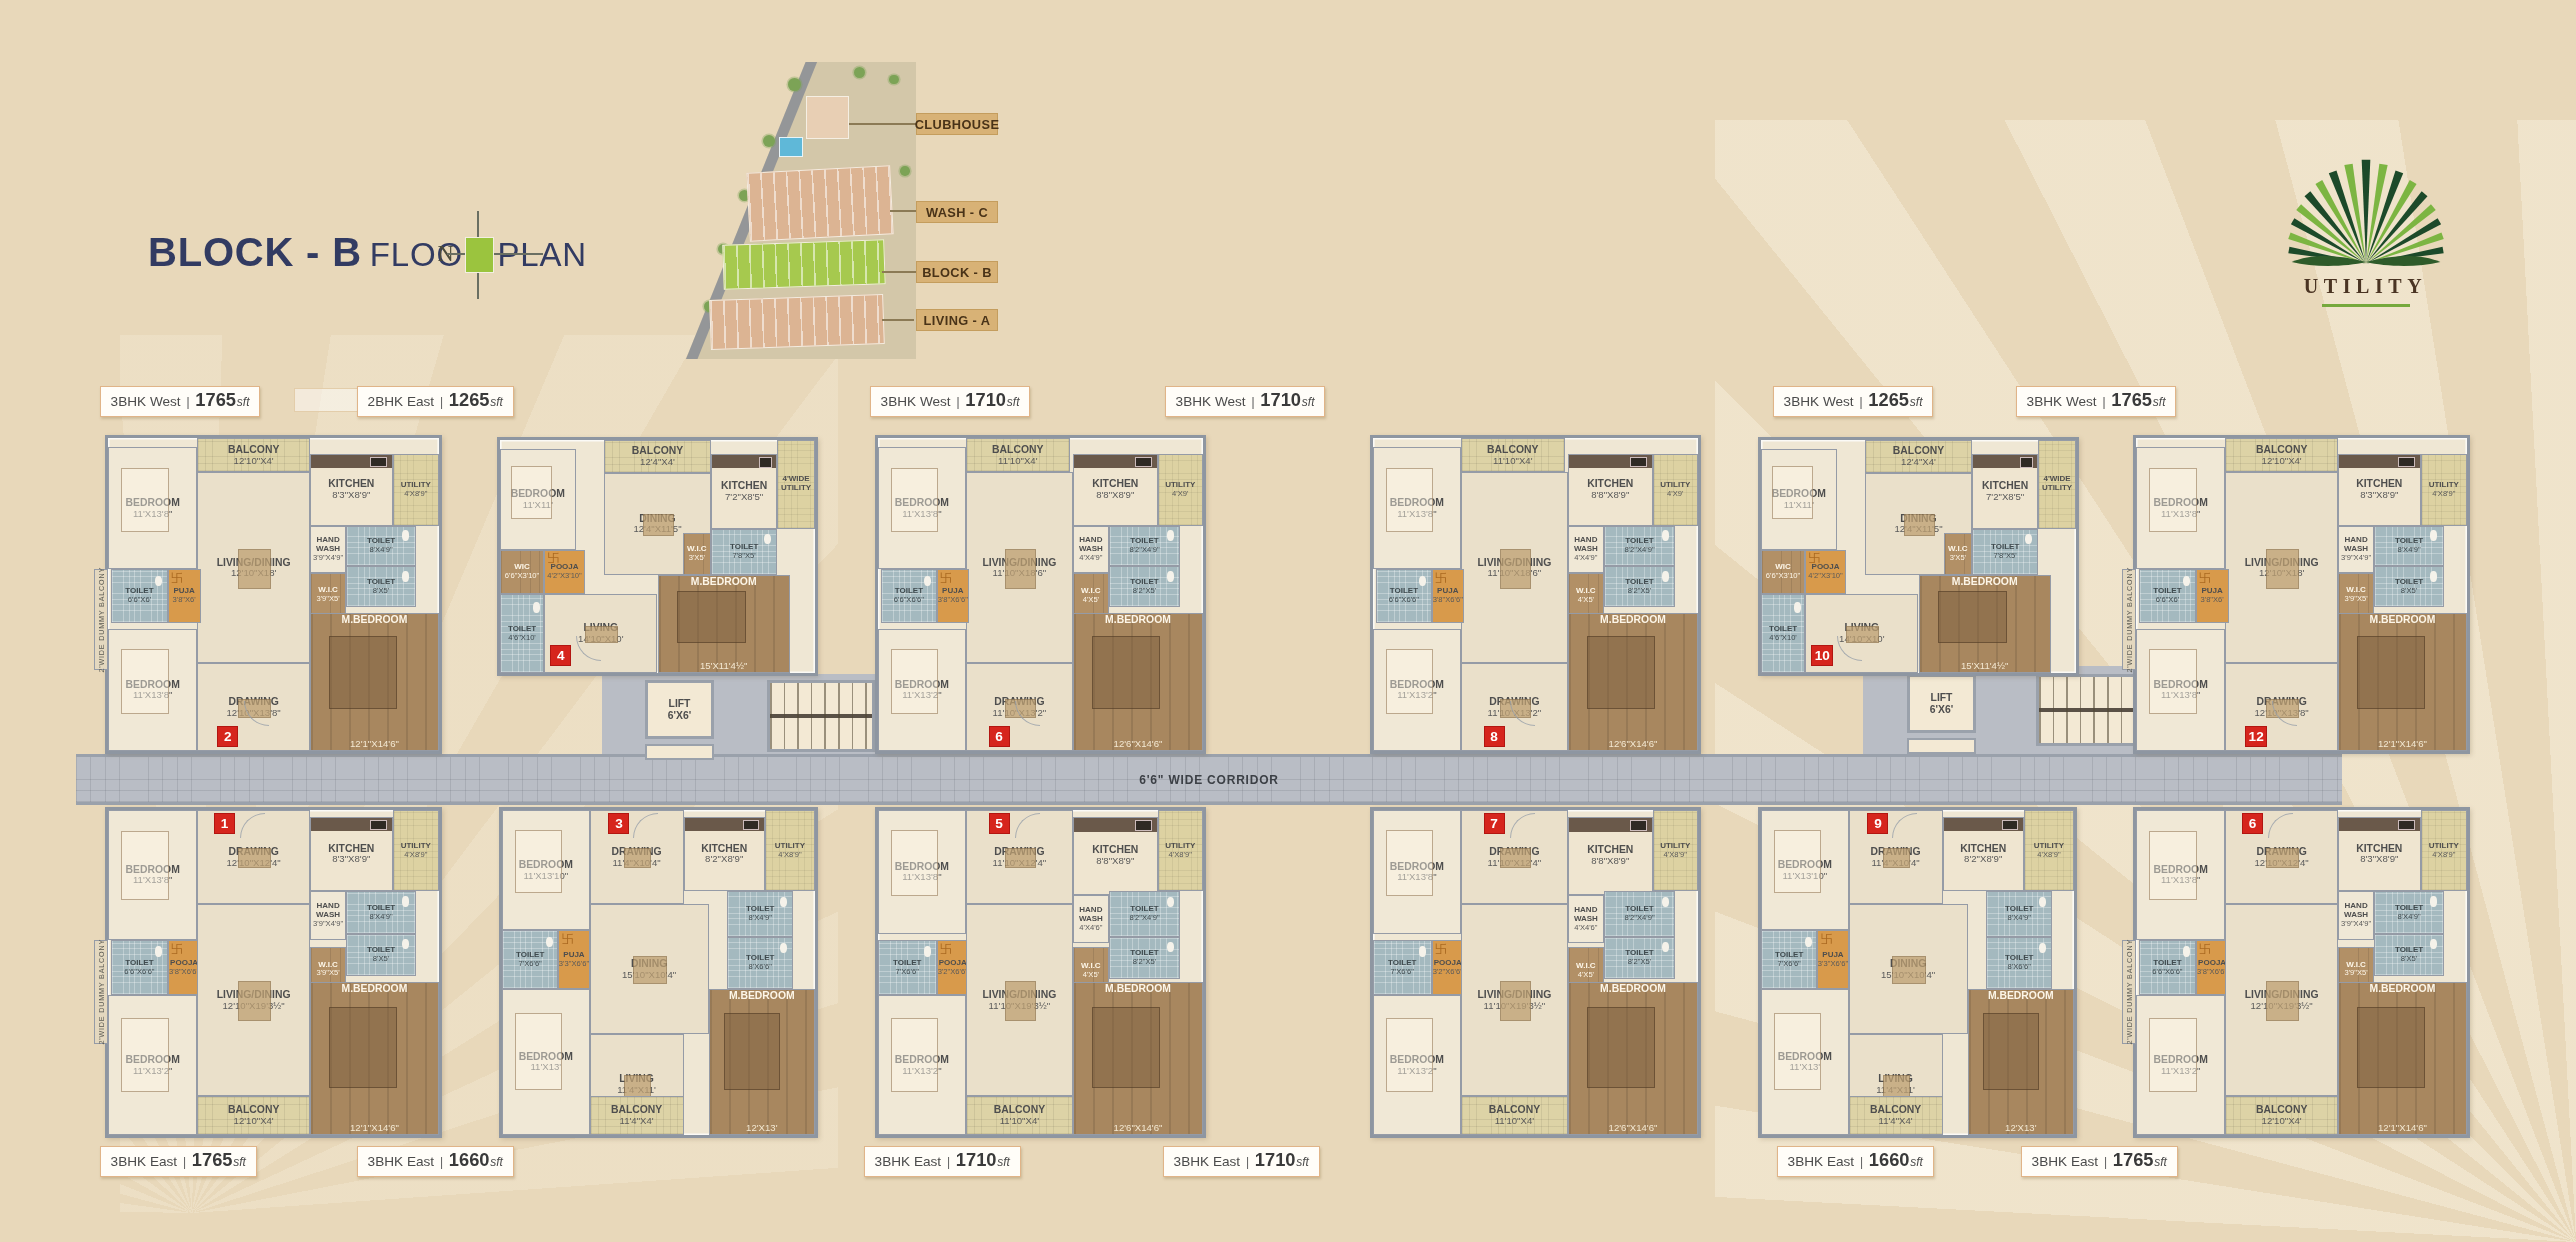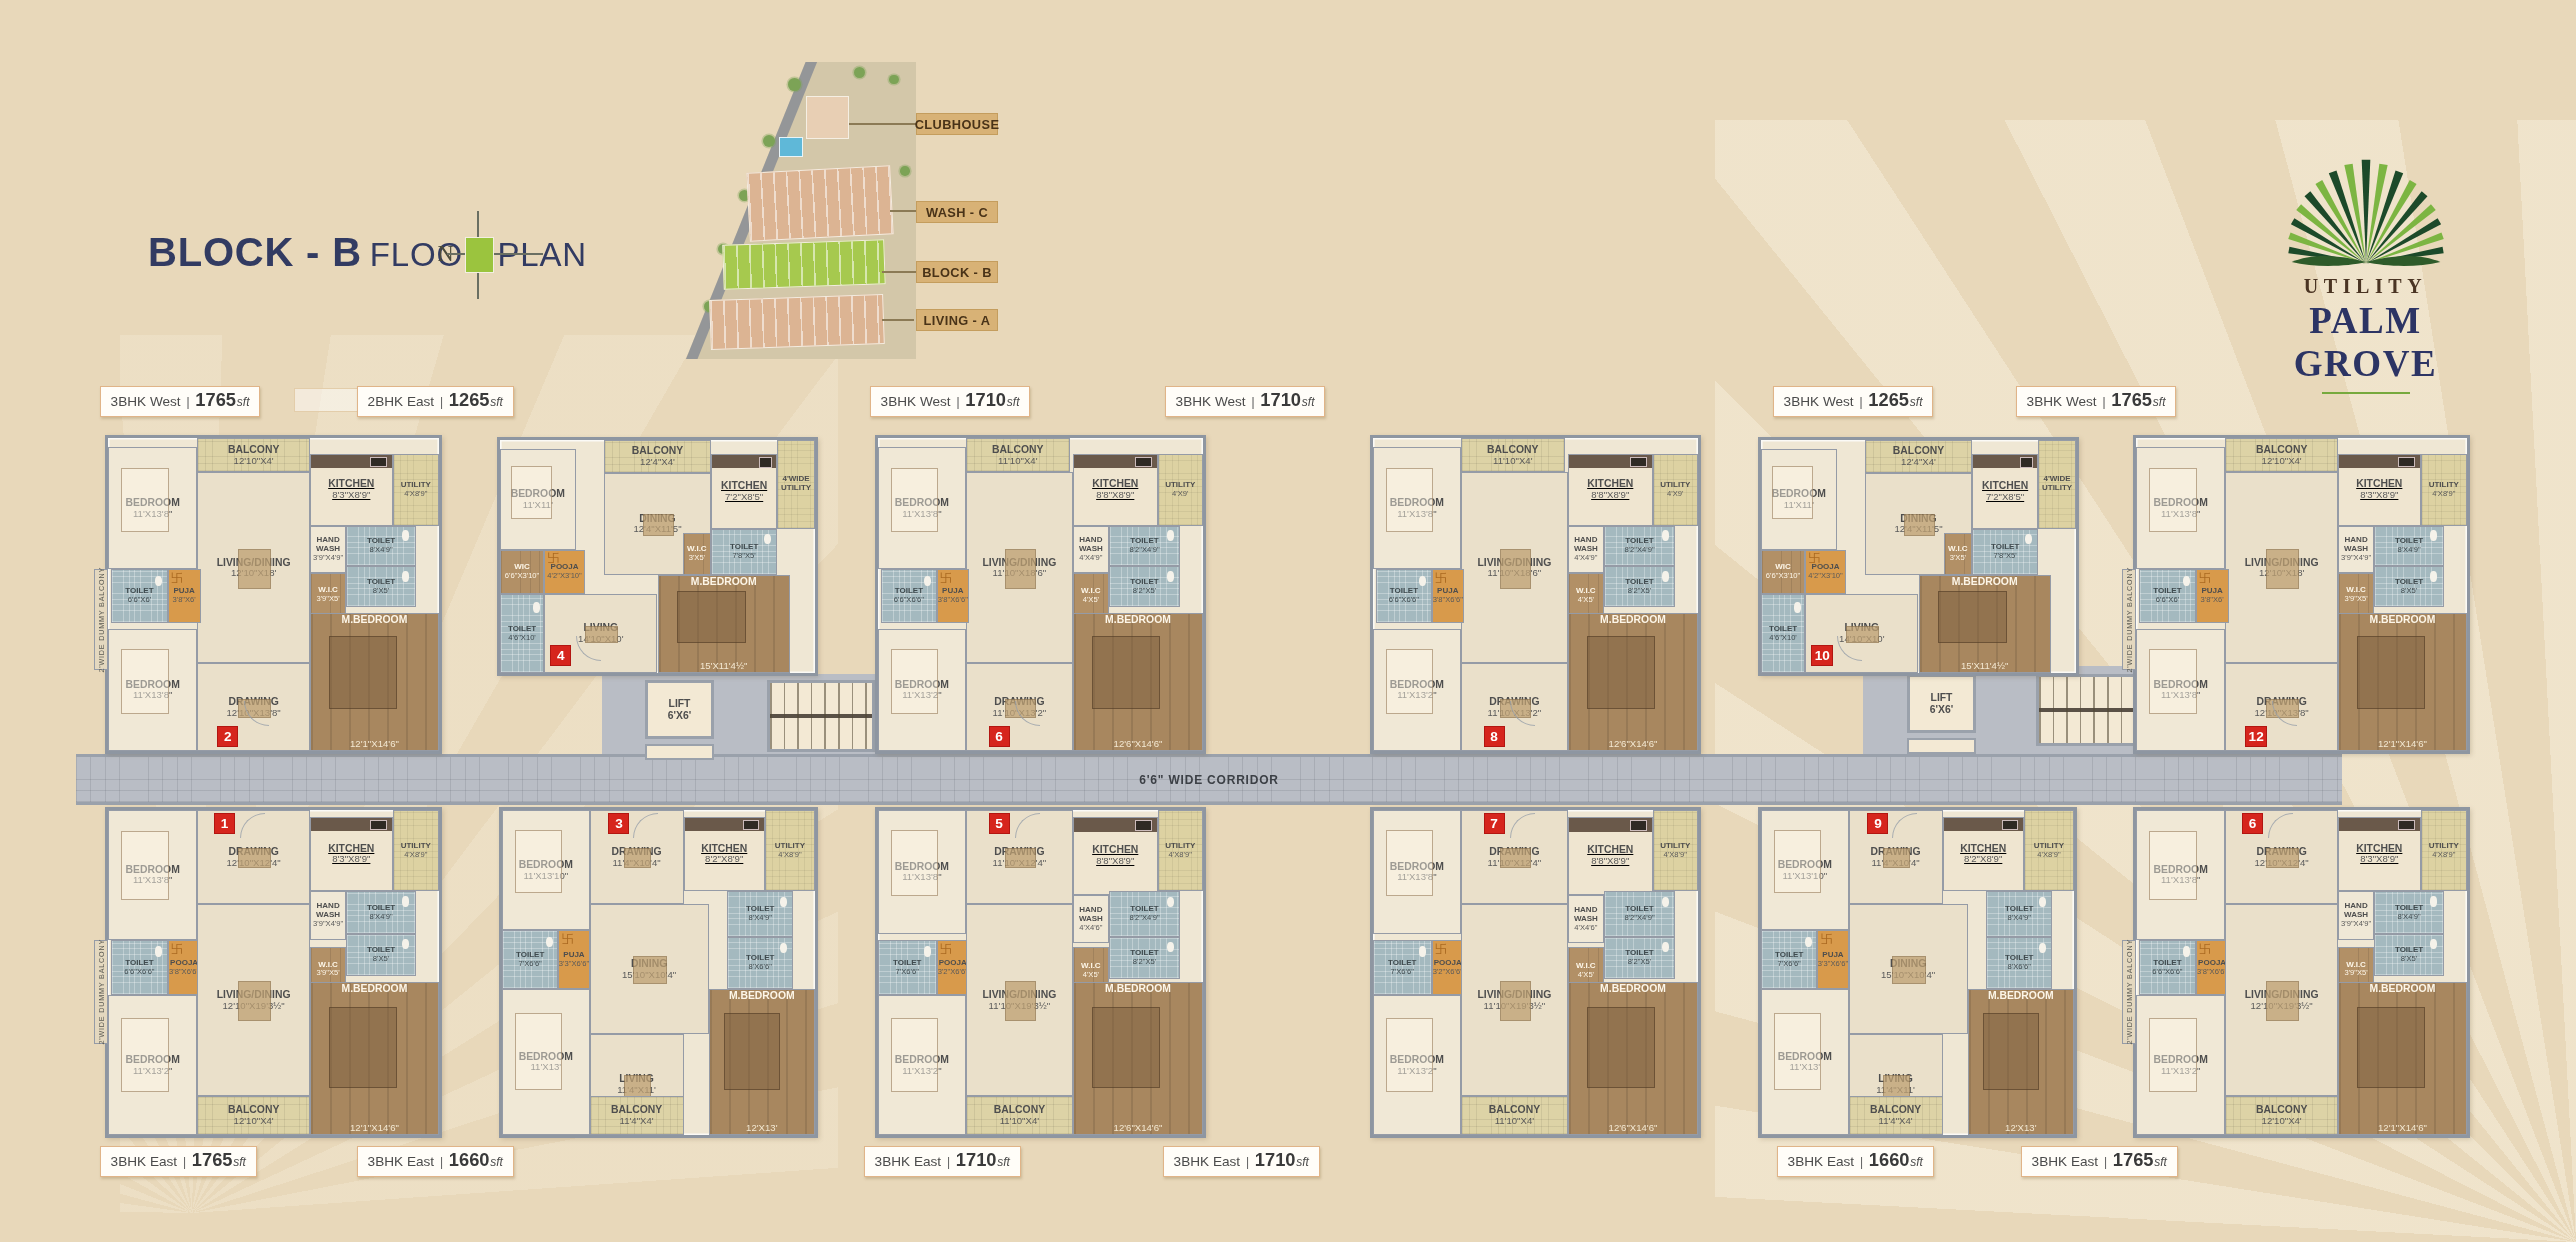--- a/index.html
+++ b/index.html
@@ -68,21 +68,21 @@
   .unit{position:absolute;background:#efe7d4;border:3.2px solid #8e96a1;box-sizing:border-box;
     box-shadow:inset 0 0 0 1.6px #fbfaf6, 1.6px 2.4px 4.8px rgba(110,90,60,.25);}
   .room{position:absolute;border:1.6px solid #959ba6;box-sizing:border-box;display:flex;flex-direction:column;
     align-items:center;justify-content:center;text-align:center;line-height:1.12;overflow:visible;}
   .room .rn{font-size:10.4px;font-weight:700;color:#4e4e4e;}
   .room .rd{font-size:9.6px;font-weight:500;color:#5a5a5a;}
   .room.sm .rn{font-size:8px;}
   .room.sm .rd{font-size:7.6px;}
   .plain{background:#f0e8d6;}
   .hall{background:#eae0ca;}
-  .kitchen{background:linear-gradient(180deg,#6a594a 0%,#6a594a 18%,#efe5d0 18%);text-decoration:underline;}
+  .kitchen{background:linear-gradient(180deg,#6a594a 0%,#6a594a 18%,#efe5d0 18%);}
   .util{background:#ddd2a2;background-image:repeating-linear-gradient(90deg, rgba(0,0,0,.06) 0 0.8px, transparent 0.8px 6.4px),
     repeating-linear-gradient(0deg, rgba(0,0,0,.06) 0 0.8px, transparent 0.8px 6.4px);}
   .balc{background:#ddd3a6;background-image:repeating-linear-gradient(90deg, rgba(0,0,0,.07) 0 0.8px, transparent 0.8px 7.2px),
     repeating-linear-gradient(0deg, rgba(0,0,0,.07) 0 0.8px, transparent 0.8px 7.2px);}
   .toilet{background:#a4b9bf;background-image:repeating-linear-gradient(90deg, rgba(255,255,255,.3) 0 0.8px, transparent 0.8px 5.6px),
     repeating-linear-gradient(0deg, rgba(255,255,255,.3) 0 0.8px, transparent 0.8px 5.6px);}
   .toilet .rn,.toilet .rd{color:#3f4a4e;}
   .wood{background:#a8875f;background-image:repeating-linear-gradient(90deg, rgba(0,0,0,.1) 0 1.6px, transparent 1.6px 19px);justify-content:space-between;}
   .wood .rn{color:#fdf6e8;}
   .wood .rd{color:#f3e8d2;}
@@ -166,21 +166,20 @@
         <polygon points="105,152 159.7,47.4 168.2,52.4" fill="#7cb542"></polygon>
         <polygon points="105,152 174.6,61.7 181.9,67.8" fill="#1c4a2a"></polygon>
         <polygon points="105,152 186.2,77.8 192.2,84.9" fill="#7cb542"></polygon>
         <polygon points="105,152 194.5,95.2 198.9,102.9" fill="#1c4a2a"></polygon>
         <polygon points="105,152 199.3,113.1 202.2,121.2" fill="#7cb542"></polygon>
         <polygon points="105,152 200.7,131.0 202.1,139.0" fill="#1c4a2a"></polygon>
         <path d="M105,150 C70,140 35,140 12,150 C40,157 80,156 105,150 Z" fill="#2e5b2a"></path>
         <path d="M105,150 C140,140 175,140 198,150 C170,157 130,156 105,150 Z" fill="#2e5b2a"></path>
       </svg>
     <div class="brand">UTILITY</div>
-    <div class="bname">PALM GROVE</div>
     <div class="underline"></div>
   </div>
 
   <div class="cor-patch" style="left:602px;top:674px;width:283px;height:130px"></div>
   <div class="cor-patch" style="left:1863px;top:666px;width:323px;height:138px"></div>
 
   <div class="corridor">
     <span>6'6" WIDE CORRIDOR</span>
   </div>
 

